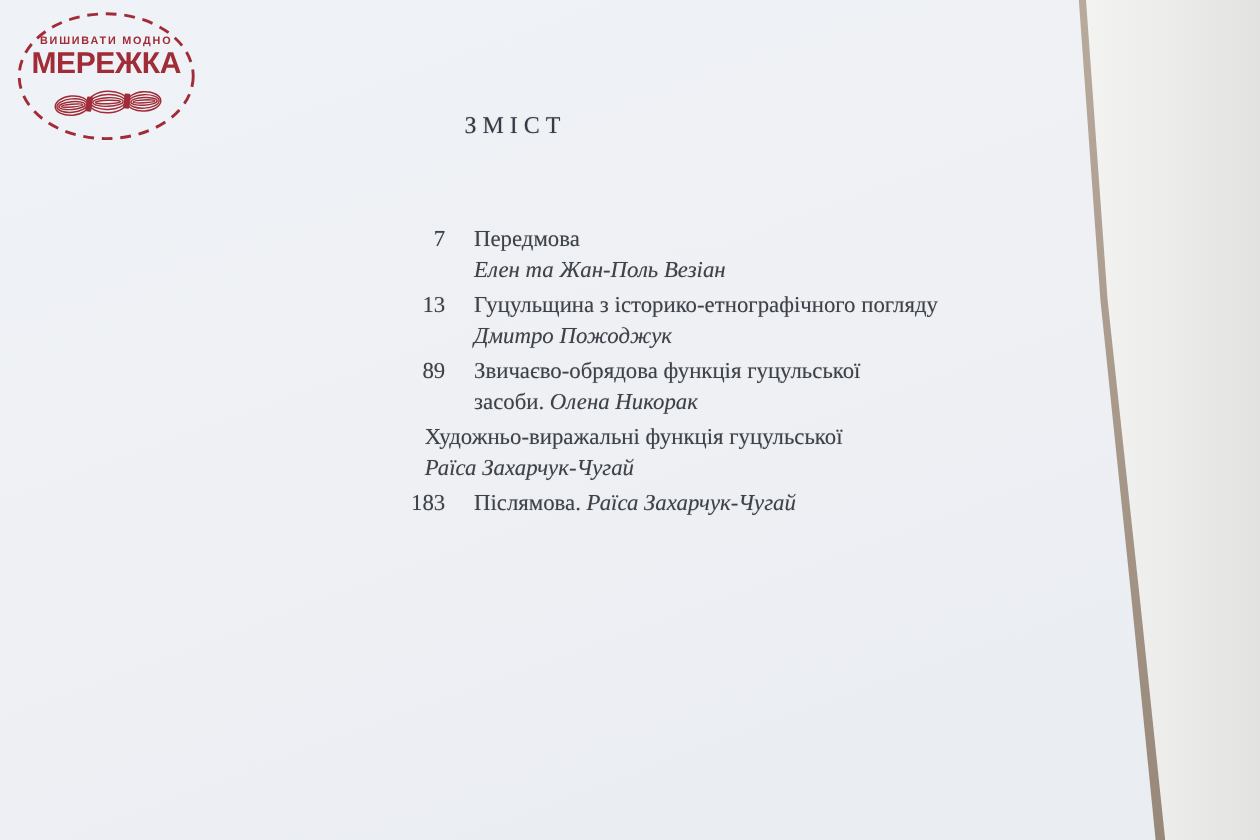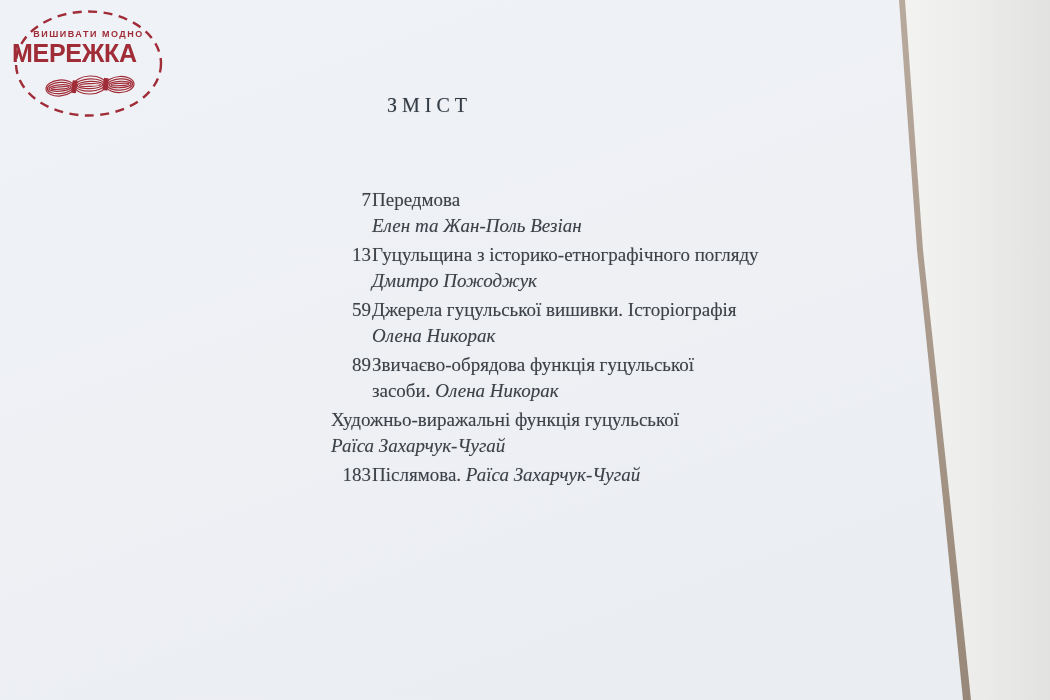--- a/index.html
+++ b/index.html
@@ -27,38 +27,38 @@
   }
   
   .logo{position:absolute;left:12px;top:8px;width:153px;height:111px;color:var(--accent,#a02c37);}
   .logo svg{position:absolute;inset:0;width:100%;height:100%;}
   .logo-tagline{
     position:absolute;top:21px;left:0;right:0;text-align:center;
     font-family:"Liberation Sans", sans-serif;font-weight:bold;
     font-size:9px;letter-spacing:1.5px;white-space:nowrap;
   }
   .logo-brand{
-    position:absolute;top:31px;left:0;right:0;
+    position:absolute;top:31px;left:0;right:0;text-align:center;
     font-family:"Liberation Sans", sans-serif;font-weight:bold;
     font-size:25px;letter-spacing:-0.3px;white-space:nowrap;
   }
   
   .toc-title{
     position:absolute;left:387px;top:94px;margin:0;
     font-size:20px;font-weight:normal;letter-spacing:5px;
     color:#333b45;text-shadow:0 0 1px rgba(51,59,69,0.35);
   }
   .toc{
     position:absolute;left:330px;top:187px;width:540px;
     font-size:19px;line-height:26px;color:var(--ink,#3d4248);
     text-shadow:0 0 0.8px rgba(61,66,72,0.35);
   }
   .toc-entry{display:flex;margin-bottom:3px;}
   .toc-num{flex:0 0 41px;width:41px;text-align:right;}
-  .toc-text{margin-left:1px;}
+  .toc-text{margin-left:24px;}
   .it{font-style:italic;}
 </style>
 </head>
 <body>
 
 <div class="scene">
   <div class="backdrop"></div>
 
   <div class="page">
 
@@ -107,27 +107,20 @@
           </div>
         </div>
         <div class="toc-entry">
           <span class="toc-num">13</span>
           <div class="toc-text">
             <div class="toc-line"><span>Гуцульщина з історико-етнографічного погляду</span></div>
             <div class="toc-line"><span class="it">Дмитро Пожоджук</span></div>
           </div>
         </div>
         <div class="toc-entry">
-          <span class="toc-num">59</span>
-          <div class="toc-text">
-            <div class="toc-line"><span>Джерела гуцульської вишивки. Історіографія</span></div>
-            <div class="toc-line"><span class="it">Олена Никорак</span></div>
-          </div>
-        </div>
-        <div class="toc-entry">
           <span class="toc-num">89</span>
           <div class="toc-text">
             <div class="toc-line"><span>Звичаєво-обрядова функція гуцульської</span></div>
             <div class="toc-line"><span>засоби. </span><span class="it">Олена Никорак</span></div>
           </div>
         </div>
         <div class="toc-entry">
           <div class="toc-text">
             <div class="toc-line"><span>Художньо-виражальні функція гуцульської</span></div>
             <div class="toc-line"><span class="it">Раїса Захарчук-Чугай</span></div>

